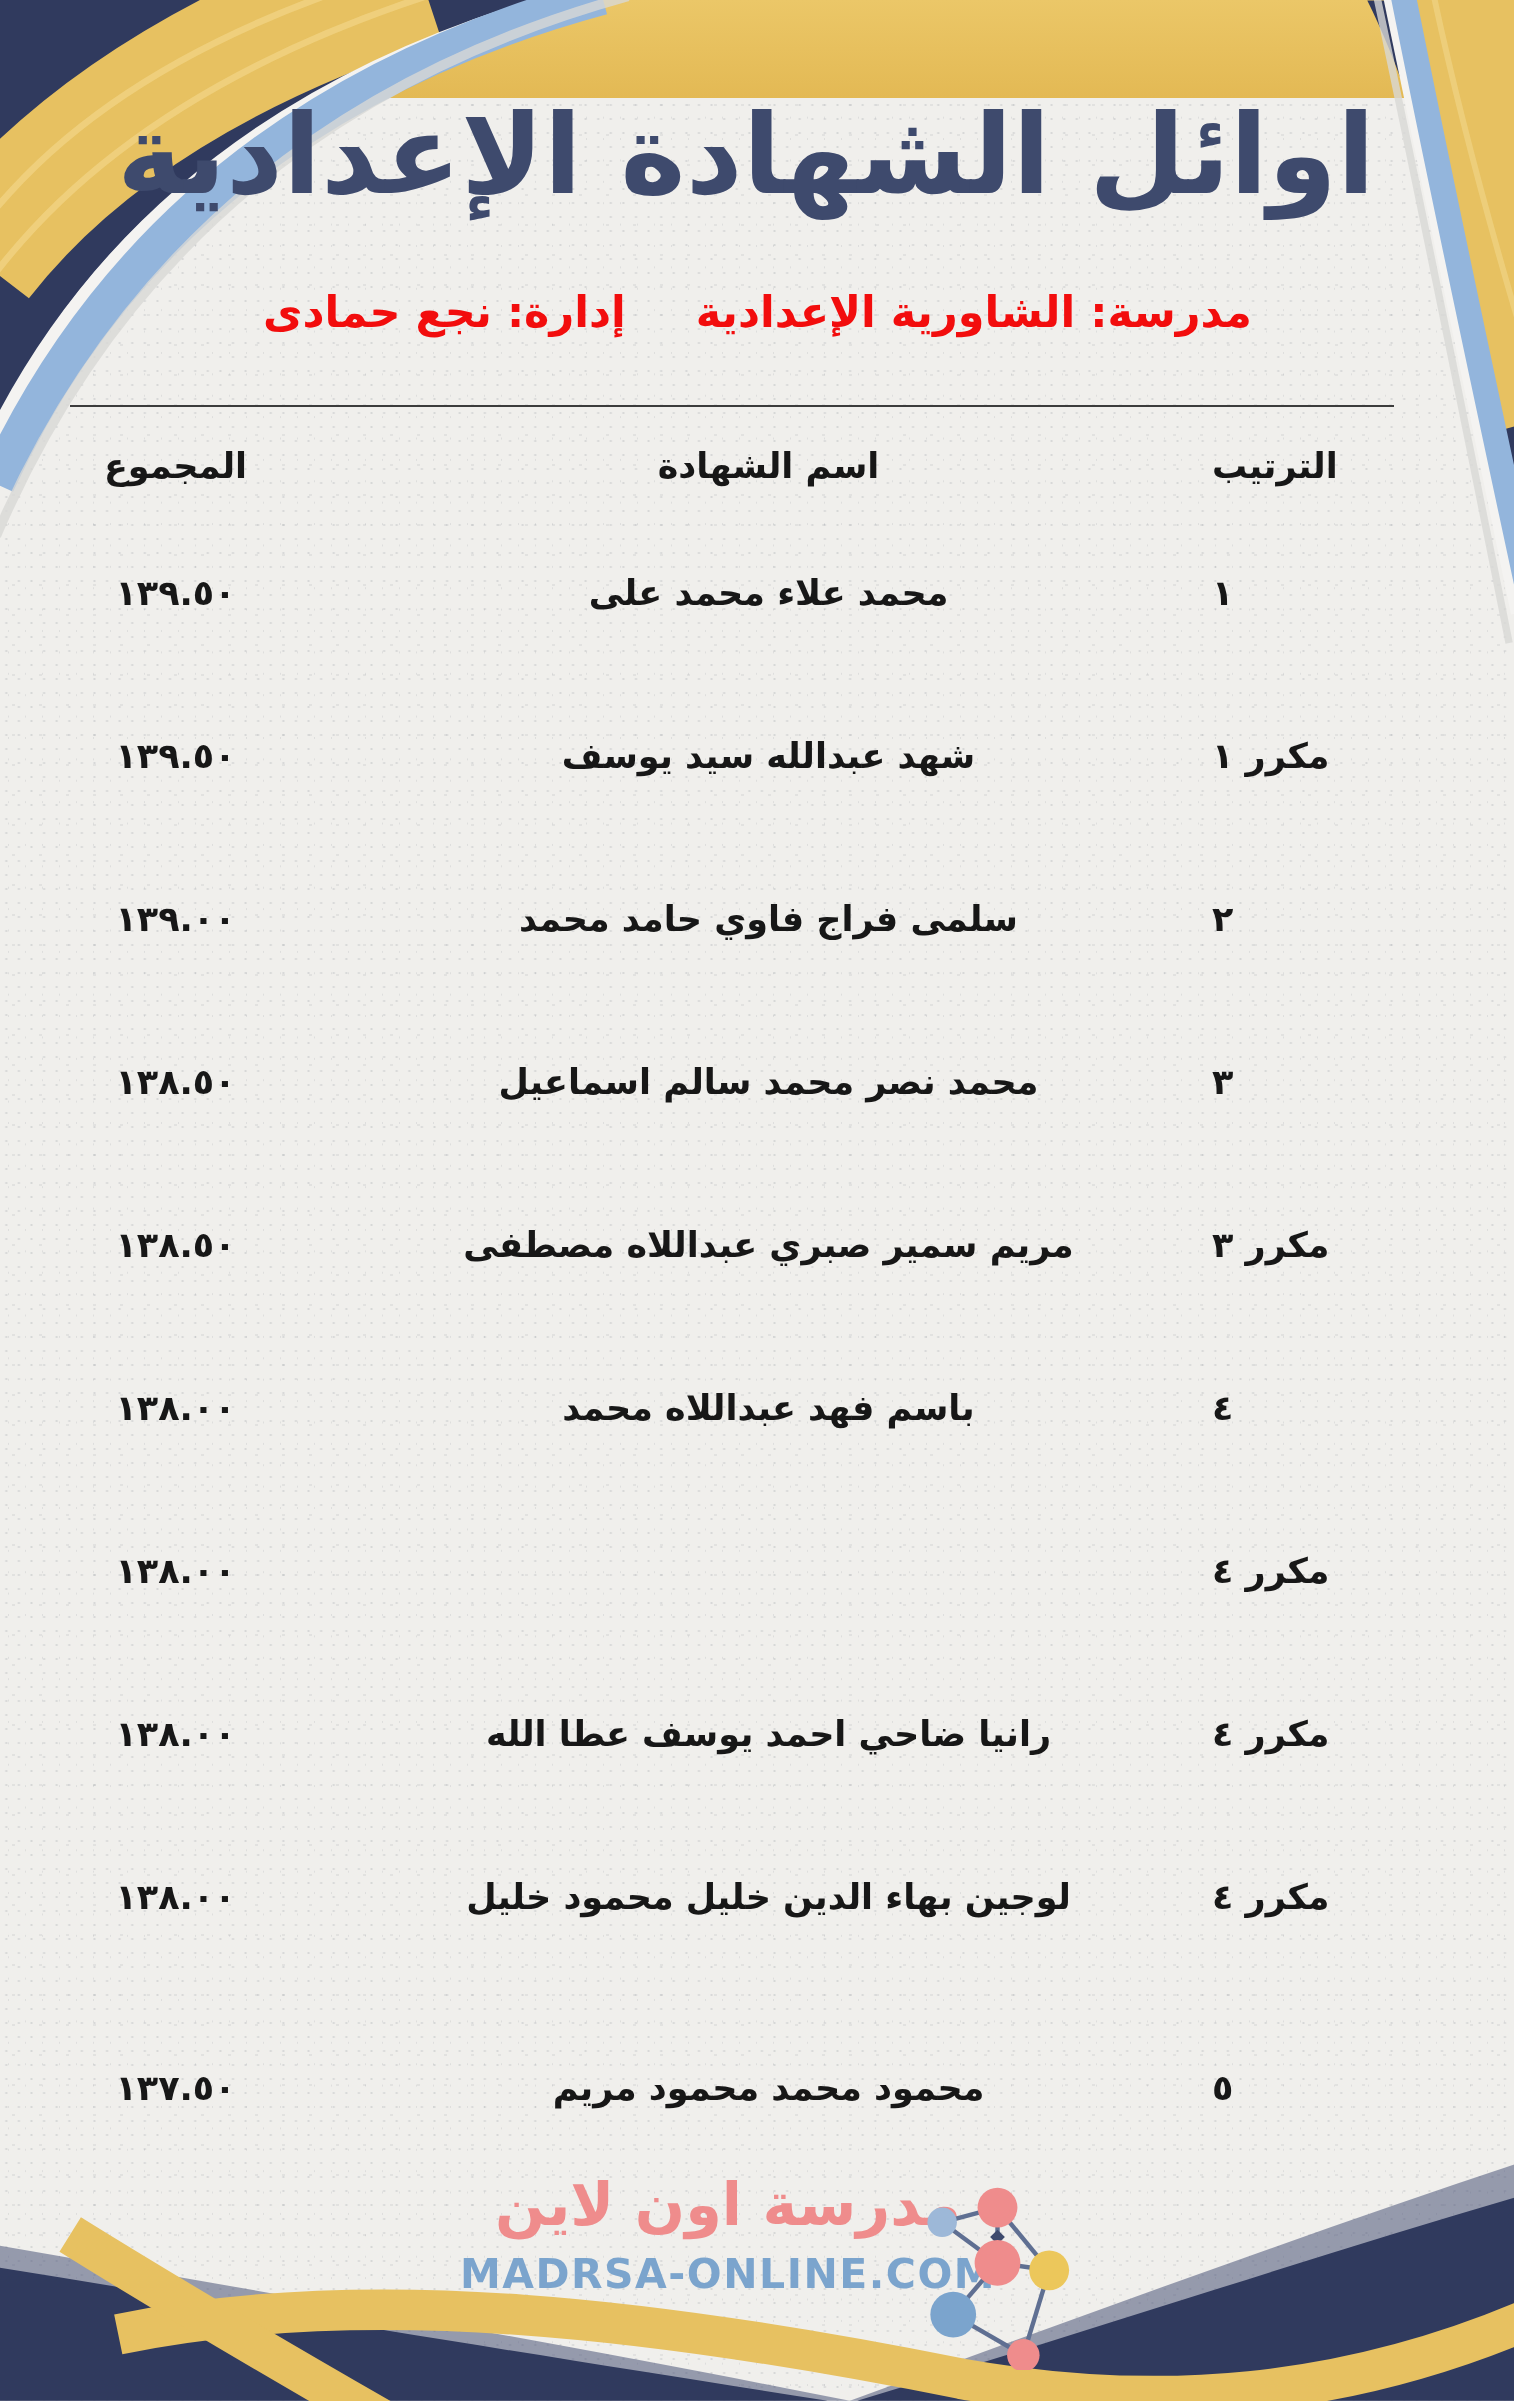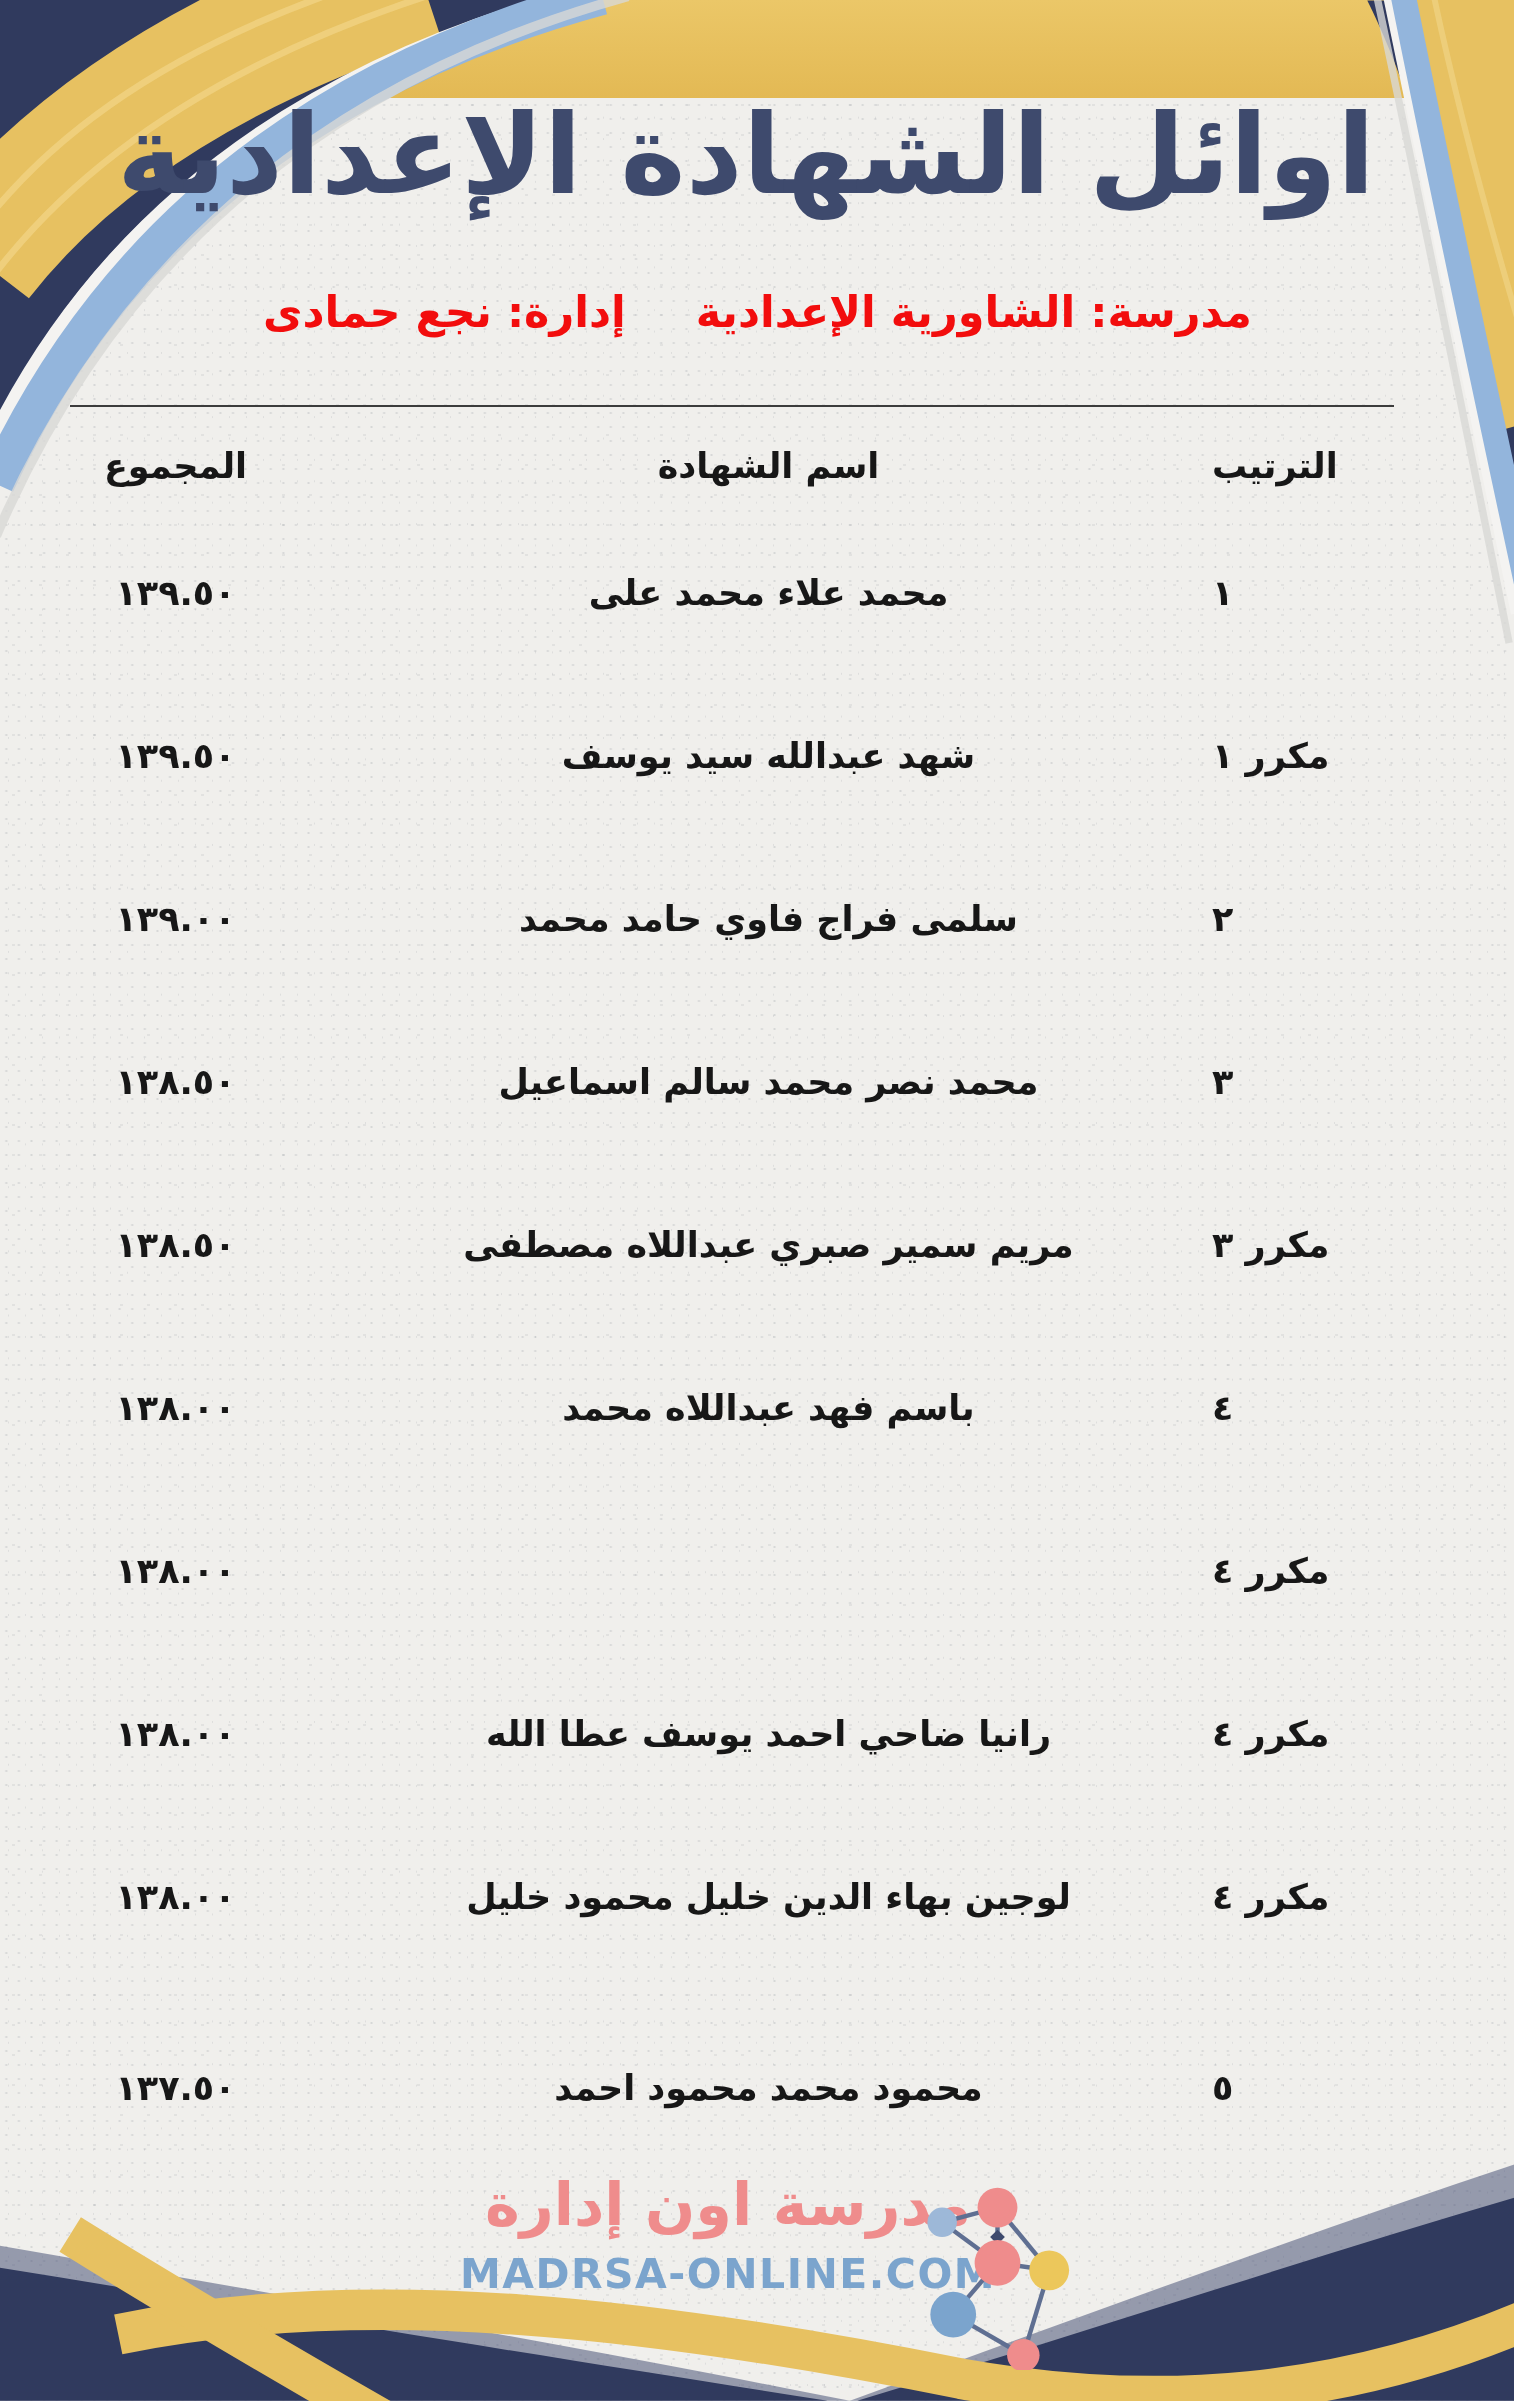--- a/index.html
+++ b/index.html
@@ -130,36 +130,36 @@
     </div>
 
     <div class="trow">
       <span class="cell rank">مكرر ٤</span>
       <span class="cell name">لوجين بهاء الدين خليل محمود خليل</span>
       <span class="cell total">١٣٨.٠٠</span>
     </div>
 
     <div class="trow">
       <span class="cell rank">٥</span>
-      <span class="cell name">محمود محمد محمود احمد</span>
+      <span class="cell name">محمود محمد محمود مريم</span>
       <span class="cell total">١٣٧.٥٠</span>
     </div>
   </div>
 
   <svg id="bottom" class="decor" width="1515" height="259" viewBox="0 0 2050 350">
     <path d="M0,140 C400,210 800,280 1150,350 L0,350 Z" fill="#4a5478" opacity="0.55"></path>
     <path d="M2050,30 C1750,130 1450,240 1150,350 L2050,350 Z" fill="#4a5478" opacity="0.55"></path>
     <path d="M0,170 C400,235 800,300 1120,350 L0,350 Z" fill="#303a5e"></path>
     <path d="M2050,75 C1760,160 1460,260 1160,350 L2050,350 Z" fill="#303a5e"></path>
     <path d="M160,260 C500,190 900,240 1300,320 C1560,366 1820,350 2090,230" stroke="#e7c161" stroke-width="55" fill="none"></path>
     <path d="M95,125 Q280,240 560,400" stroke="#e7c161" stroke-width="55" fill="none"></path>
   </svg>
 
   <div class="watermark">
-    <div class="wm-ar">مدرسة اون إدارة</div>
+    <div class="wm-ar">مدرسة اون لاين</div>
     <div class="wm-en">MADRSA-ONLINE.COM</div>
     <svg class="wm-icon" width="155" height="192" viewBox="0 0 210 260">
       <g stroke="#5f6f92" stroke-width="6">
         <line x1="30" y1="60" x2="105" y2="40"></line>
         <line x1="30" y1="60" x2="105" y2="115"></line>
         <line x1="105" y1="40" x2="105" y2="115"></line>
         <line x1="105" y1="40" x2="175" y2="125"></line>
         <line x1="105" y1="115" x2="175" y2="125"></line>
         <line x1="105" y1="115" x2="45" y2="185"></line>
         <line x1="45" y1="185" x2="140" y2="240"></line>

